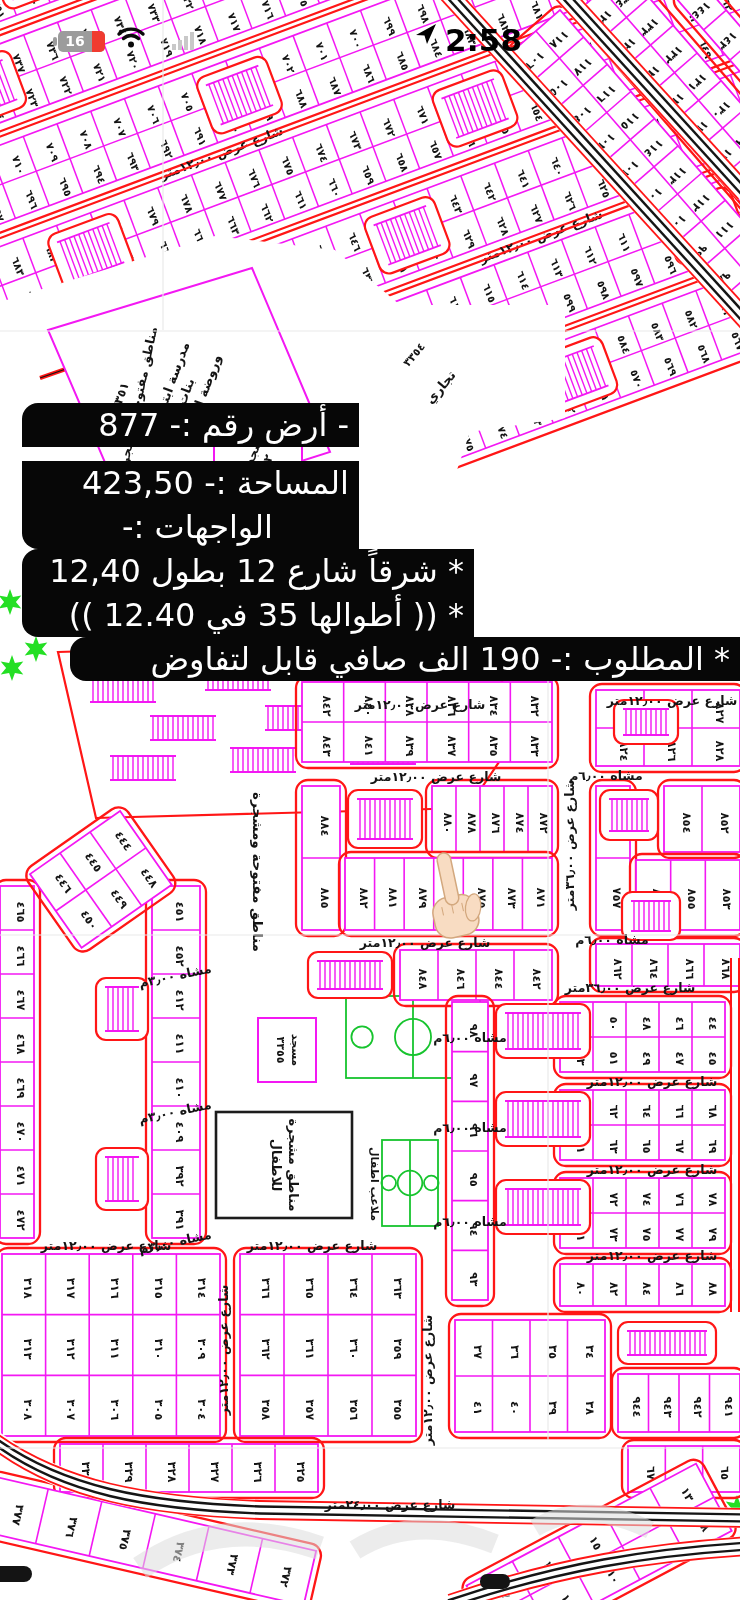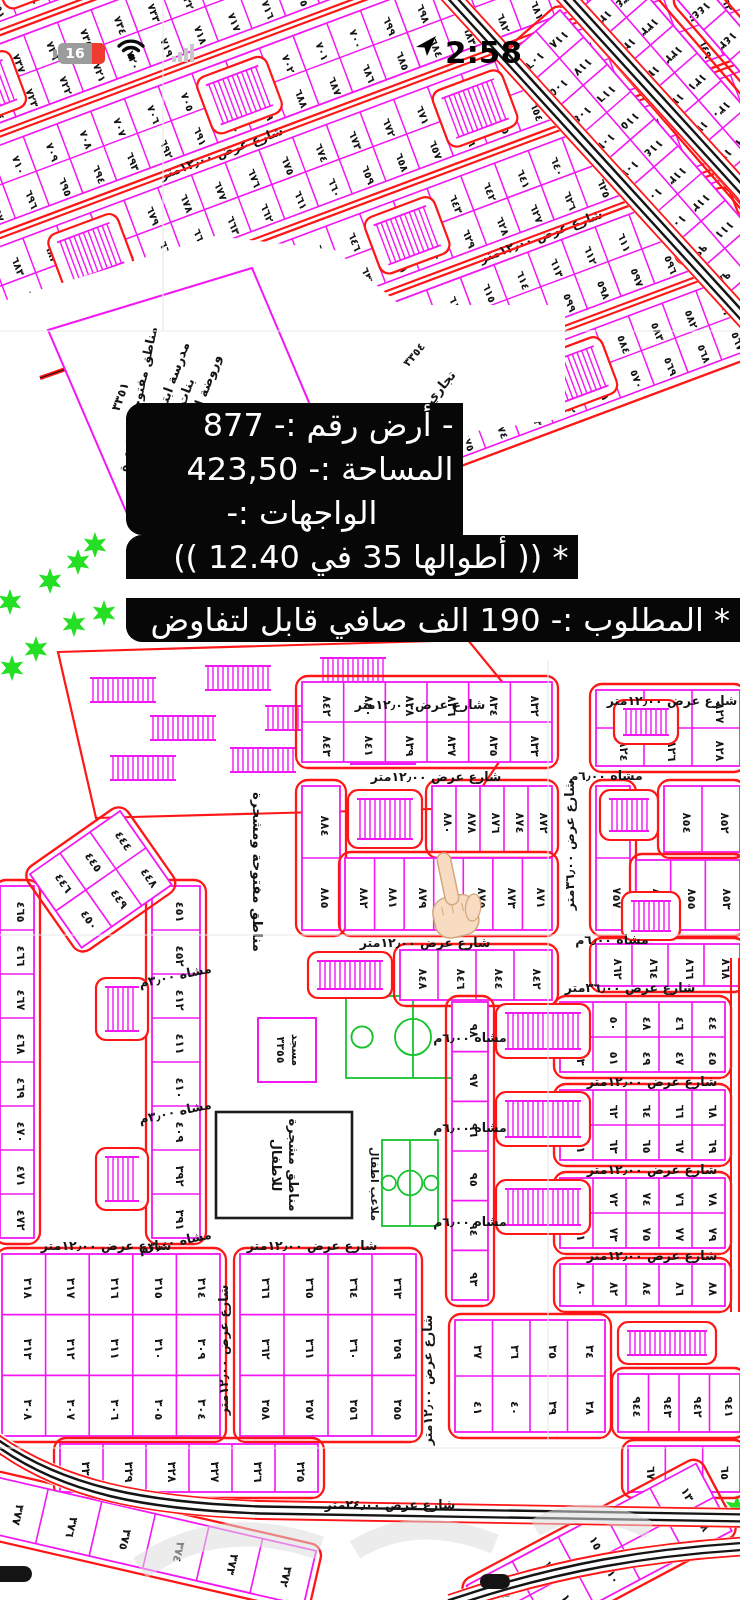--- a/index.html
+++ b/index.html
@@ -2,42 +2,42 @@
 <html><head>
 <meta charset="utf-8">
 <style>
   html,body{margin:0;padding:0;background:#222;}
   .screen{position:relative;width:740px;height:1600px;overflow:hidden;background:#fff;
           font-family:"DejaVu Sans",sans-serif;}
   svg#map{position:absolute;left:0;top:0;}
   svg#map text{font-family:"DejaVu Sans",sans-serif;font-weight:700;}
 
   
-  .statusbar{position:absolute;left:0;top:12px;width:612px;height:64px;pointer-events:none;}
+  .statusbar{position:absolute;left:0;top:0;width:612px;height:64px;pointer-events:none;}
   .batt{position:absolute;left:58px;top:31px;width:47px;height:21px;background:#9c9c9c;
         border-radius:5px;}
   .batt .cap{position:absolute;left:-5px;top:6px;width:4px;height:9px;background:#9c9c9c;border-radius:2px;}
   .batt .lvl{position:absolute;right:0;top:0;width:13px;height:21px;background:#f03b30;border-radius:0 5px 5px 0;}
   .batt .bt{position:absolute;left:0;top:0;width:34px;text-align:center;color:#fff;
             font-size:14px;font-weight:700;line-height:21px;z-index:2;}
   .wifi{position:absolute;left:116px;top:25px;}
   .cellsig{position:absolute;left:172px;top:30px;}
   .clock{position:absolute;right:90px;top:22px;display:flex;gap:7px;}
   .clock .time{font-size:31px;font-weight:600;color:#000;letter-spacing:0;}
 
   
   .ov{position:absolute;top:403px;right:0;display:flex;flex-direction:column;align-items:flex-end;z-index:5;}
   .ov .ln{background:#070707;color:#fff;font-size:32px;height:44px;line-height:44px;
           padding:0 10px 0 24px;white-space:nowrap;direction:rtl;text-align:right;
           font-weight:500;box-sizing:border-box;}
   .ov .ln:nth-child(1){min-width:337px;border-radius:16px 0 0 0;}
-  .ov .ln:nth-child(2){min-width:337px;}
+  .ov .ln:nth-child(2){min-width:337px;margin-top:14px;}
   .ov .ln:nth-child(3){min-width:337px;border-radius:0 0 0 16px;text-align:center;}
   .ov .ln:nth-child(4){min-width:452px;border-radius:16px 0 0 0;}
-  .ov .ln:nth-child(5){min-width:452px;border-radius:0 0 0 16px;margin-top:19px;}
+  .ov .ln:nth-child(5){min-width:452px;border-radius:0 0 0 16px;}
   .ov .ln:nth-child(6){min-width:670px;border-radius:16px 0 0 16px;margin-left:48px;}
 </style>
 </head>
 <body>
 
 <div class="screen">
 
   <svg id="map" width="740" height="1600" viewBox="0 0 740 1600">
       <rect x="0" y="0" width="740" height="1600" fill="#ffffff"></rect>
       <g transform="rotate(-20.5)">
@@ -1858,17 +1858,18 @@
         <path d="M2 13 L22 2 L13 22 L10.5 13.5 Z" fill="#000"></path>
       </svg>
       <span class="time">2:58</span>
     </div>
   </div>
 
   <div class="ov" dir="rtl">
     <div class="ln">- أرض رقم :- 877</div>
     <div class="ln">المساحة :- 423,50</div>
     <div class="ln">الواجهات :-</div>
+    <div class="ln">* شرقاً شارع 12 بطول 12,40</div>
     <div class="ln">* (( أطوالها 35 في 12.40 ))</div>
     <div class="ln">* المطلوب :- 190 الف صافي قابل لتفاوض</div>
   </div>
 
 </div>
 
 </body></html>

